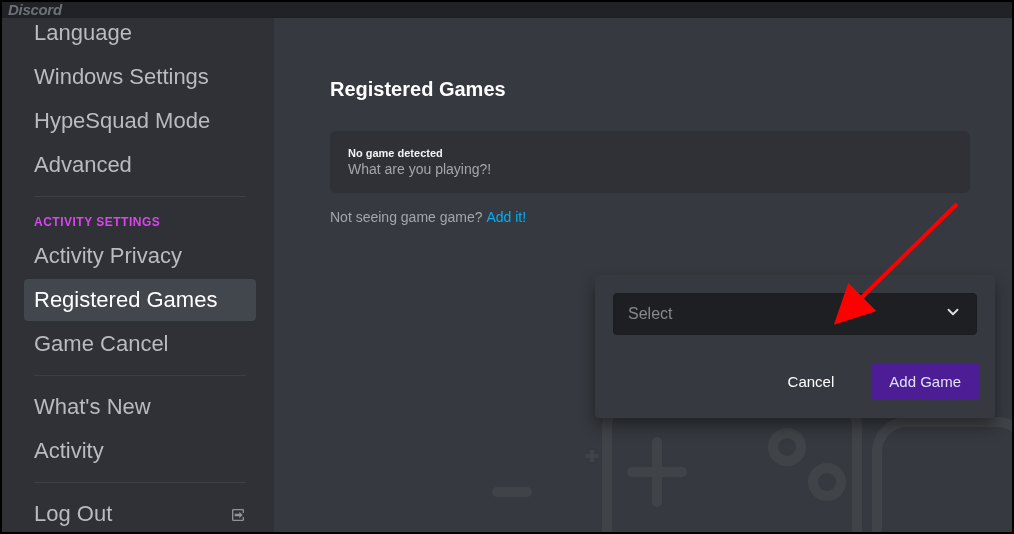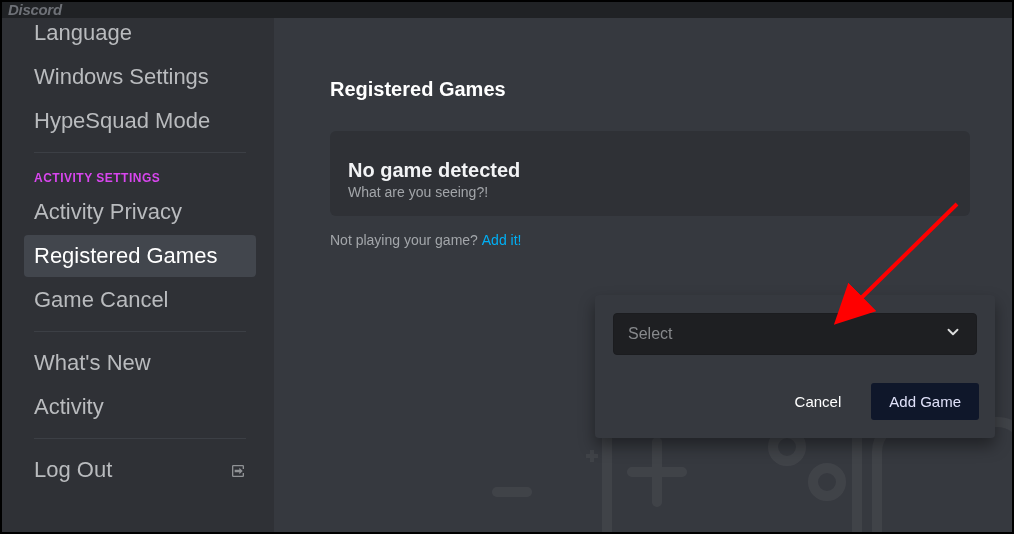--- a/index.html
+++ b/index.html
@@ -81,42 +81,41 @@
     margin-bottom: 30px;
   }
   .detect-box {
     background: #2f3136;
     border-radius: 6px;
     padding: 16px 18px;
     width: 640px;
   }
   .detect-title {
     color: #f2f3f5;
-    font-size: 20px;
+    font-size: 11px;
     font-weight: 700;
     margin-bottom: 2px;
-    margin-top: 12px;
   }
   .detect-sub {
     color: #a3a6aa;
     font-size: 14px;
   }
   .hint-row {
     margin-top: 16px;
     font-size: 14px;
     color: #a3a6aa;
   }
   .hint-link {
     color: #00aff4;
     cursor: pointer;
     font-weight: 500;
   }
   .popup {
     position: absolute;
-    top: 277px;
+    top: 257px;
     left: 321px;
     width: 400px;
     background: #36393f;
     border-radius: 4px;
     box-shadow: 0 8px 16px rgba(0,0,0,0.4);
     padding: 18px;
   }
   .select-box {
     background: #1e1f22;
     border: 1px solid #1b1c1f;
@@ -127,42 +126,43 @@
     justify-content: space-between;
     padding: 0 14px;
     cursor: pointer;
     color: #87898c;
     font-size: 16px;
   }
   .popup-actions {
     display: flex;
     justify-content: flex-end;
     align-items: center;
-    gap: 24px;
+    gap: 12px;
     margin-top: 28px;
     margin-right: -2px;
   }
   .btn-cancel {
     background: transparent;
     border: none;
     color: #ffffff;
     font-size: 15px;
     font-weight: 500;
     cursor: pointer;
     padding: 8px 6px;
   }
   .btn-primary {
-    background: #0f172a;
+    background: #4c1d95;
     border: none;
     color: #dfe1f9;
     font-size: 15px;
     font-weight: 500;
     padding: 10px 18px;
     border-radius: 3px;
     cursor: pointer;
+    margin-left: 19px;
   }
   .logout-icon {
     transform: rotate(180deg);
     opacity: 0.7;
   }
   .bg-art {
     position: absolute;
     bottom: -80px;
     right: -40px;
     width: 620px;
@@ -188,20 +188,23 @@
   <div class="sidebar">
     <div class="sidebar-inner">
       <div class="side-item" style="margin-top:-6px">
           <span>Language</span>
         </div>
       <div class="side-item">
           <span>Windows Settings</span>
         </div>
       <div class="side-item">
           <span>HypeSquad Mode</span>
+        </div>
+      <div class="side-item">
+          <span>Advanced</span>
         </div>
 
       <div class="side-sep"></div>
       <div class="side-header">ACTIVITY SETTINGS</div>
       <div class="side-item">
           <span>Activity Privacy</span>
         </div>
       <div class="side-item selected">
           <span>Registered Games</span>
         </div>
@@ -244,25 +247,25 @@
         <path d="M95 260 l-30 0"></path>
       </g>
       <circle cx="50" cy="305" r="4" fill="#4e5055"></circle>
       <path d="M160 230 l0 -12 M154 224 l12 0" stroke="#4e5055" stroke-width="4"></path>
     </svg>
 
     <h2 class="page-title">Registered Games</h2>
 
     <div class="detect-box">
       <div class="detect-title">No game detected</div>
-      <div class="detect-sub">What are you seeing?!</div>
+      <div class="detect-sub">What are you playing?!</div>
     </div>
 
     <div class="hint-row">
-      <span>Not playing your game? </span><span class="hint-link">Add it!</span>
+      <span>Not seeing game game? </span><span class="hint-link">Add it!</span>
     </div>
 
     <div class="popup">
       <div class="select-box">
         <span>Select</span>
         <span>
           <svg width="18" height="18" viewBox="0 0 24 24" fill="none" stroke="#dcddde" stroke-width="2.5" stroke-linecap="round" stroke-linejoin="round">
               <polyline points="6 9 12 15 18 9"></polyline>
             </svg>
         </span>

